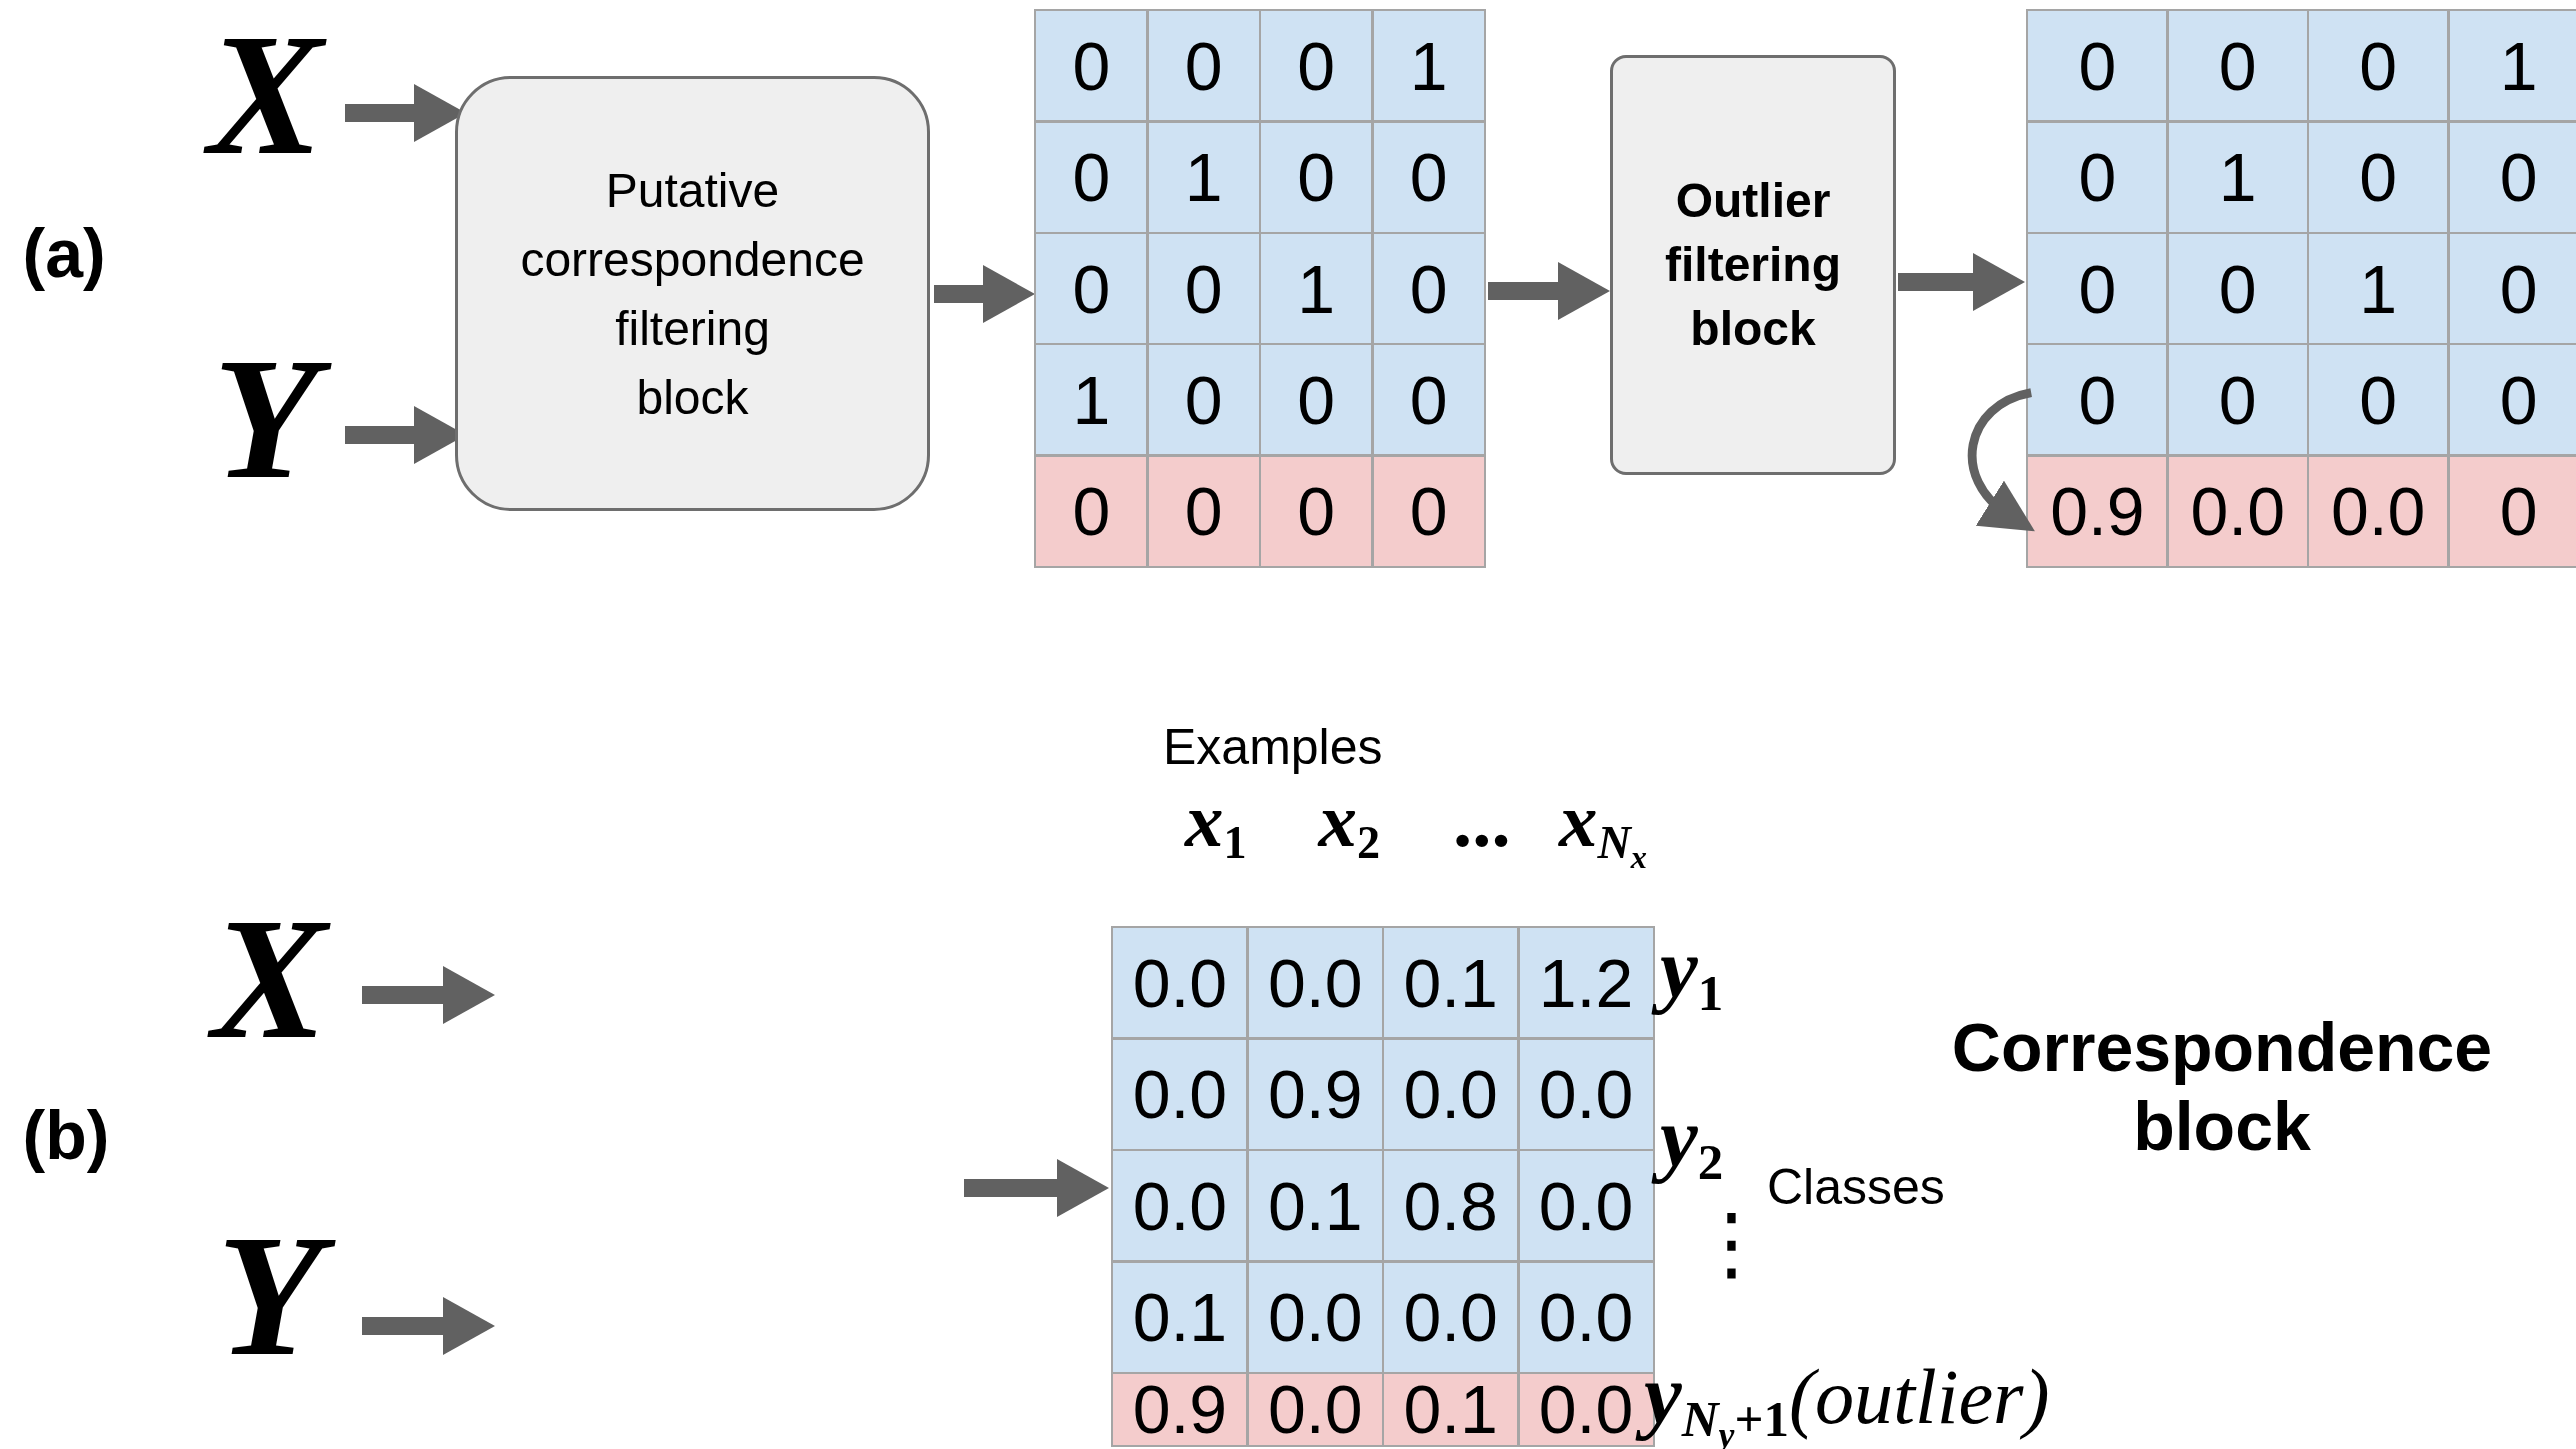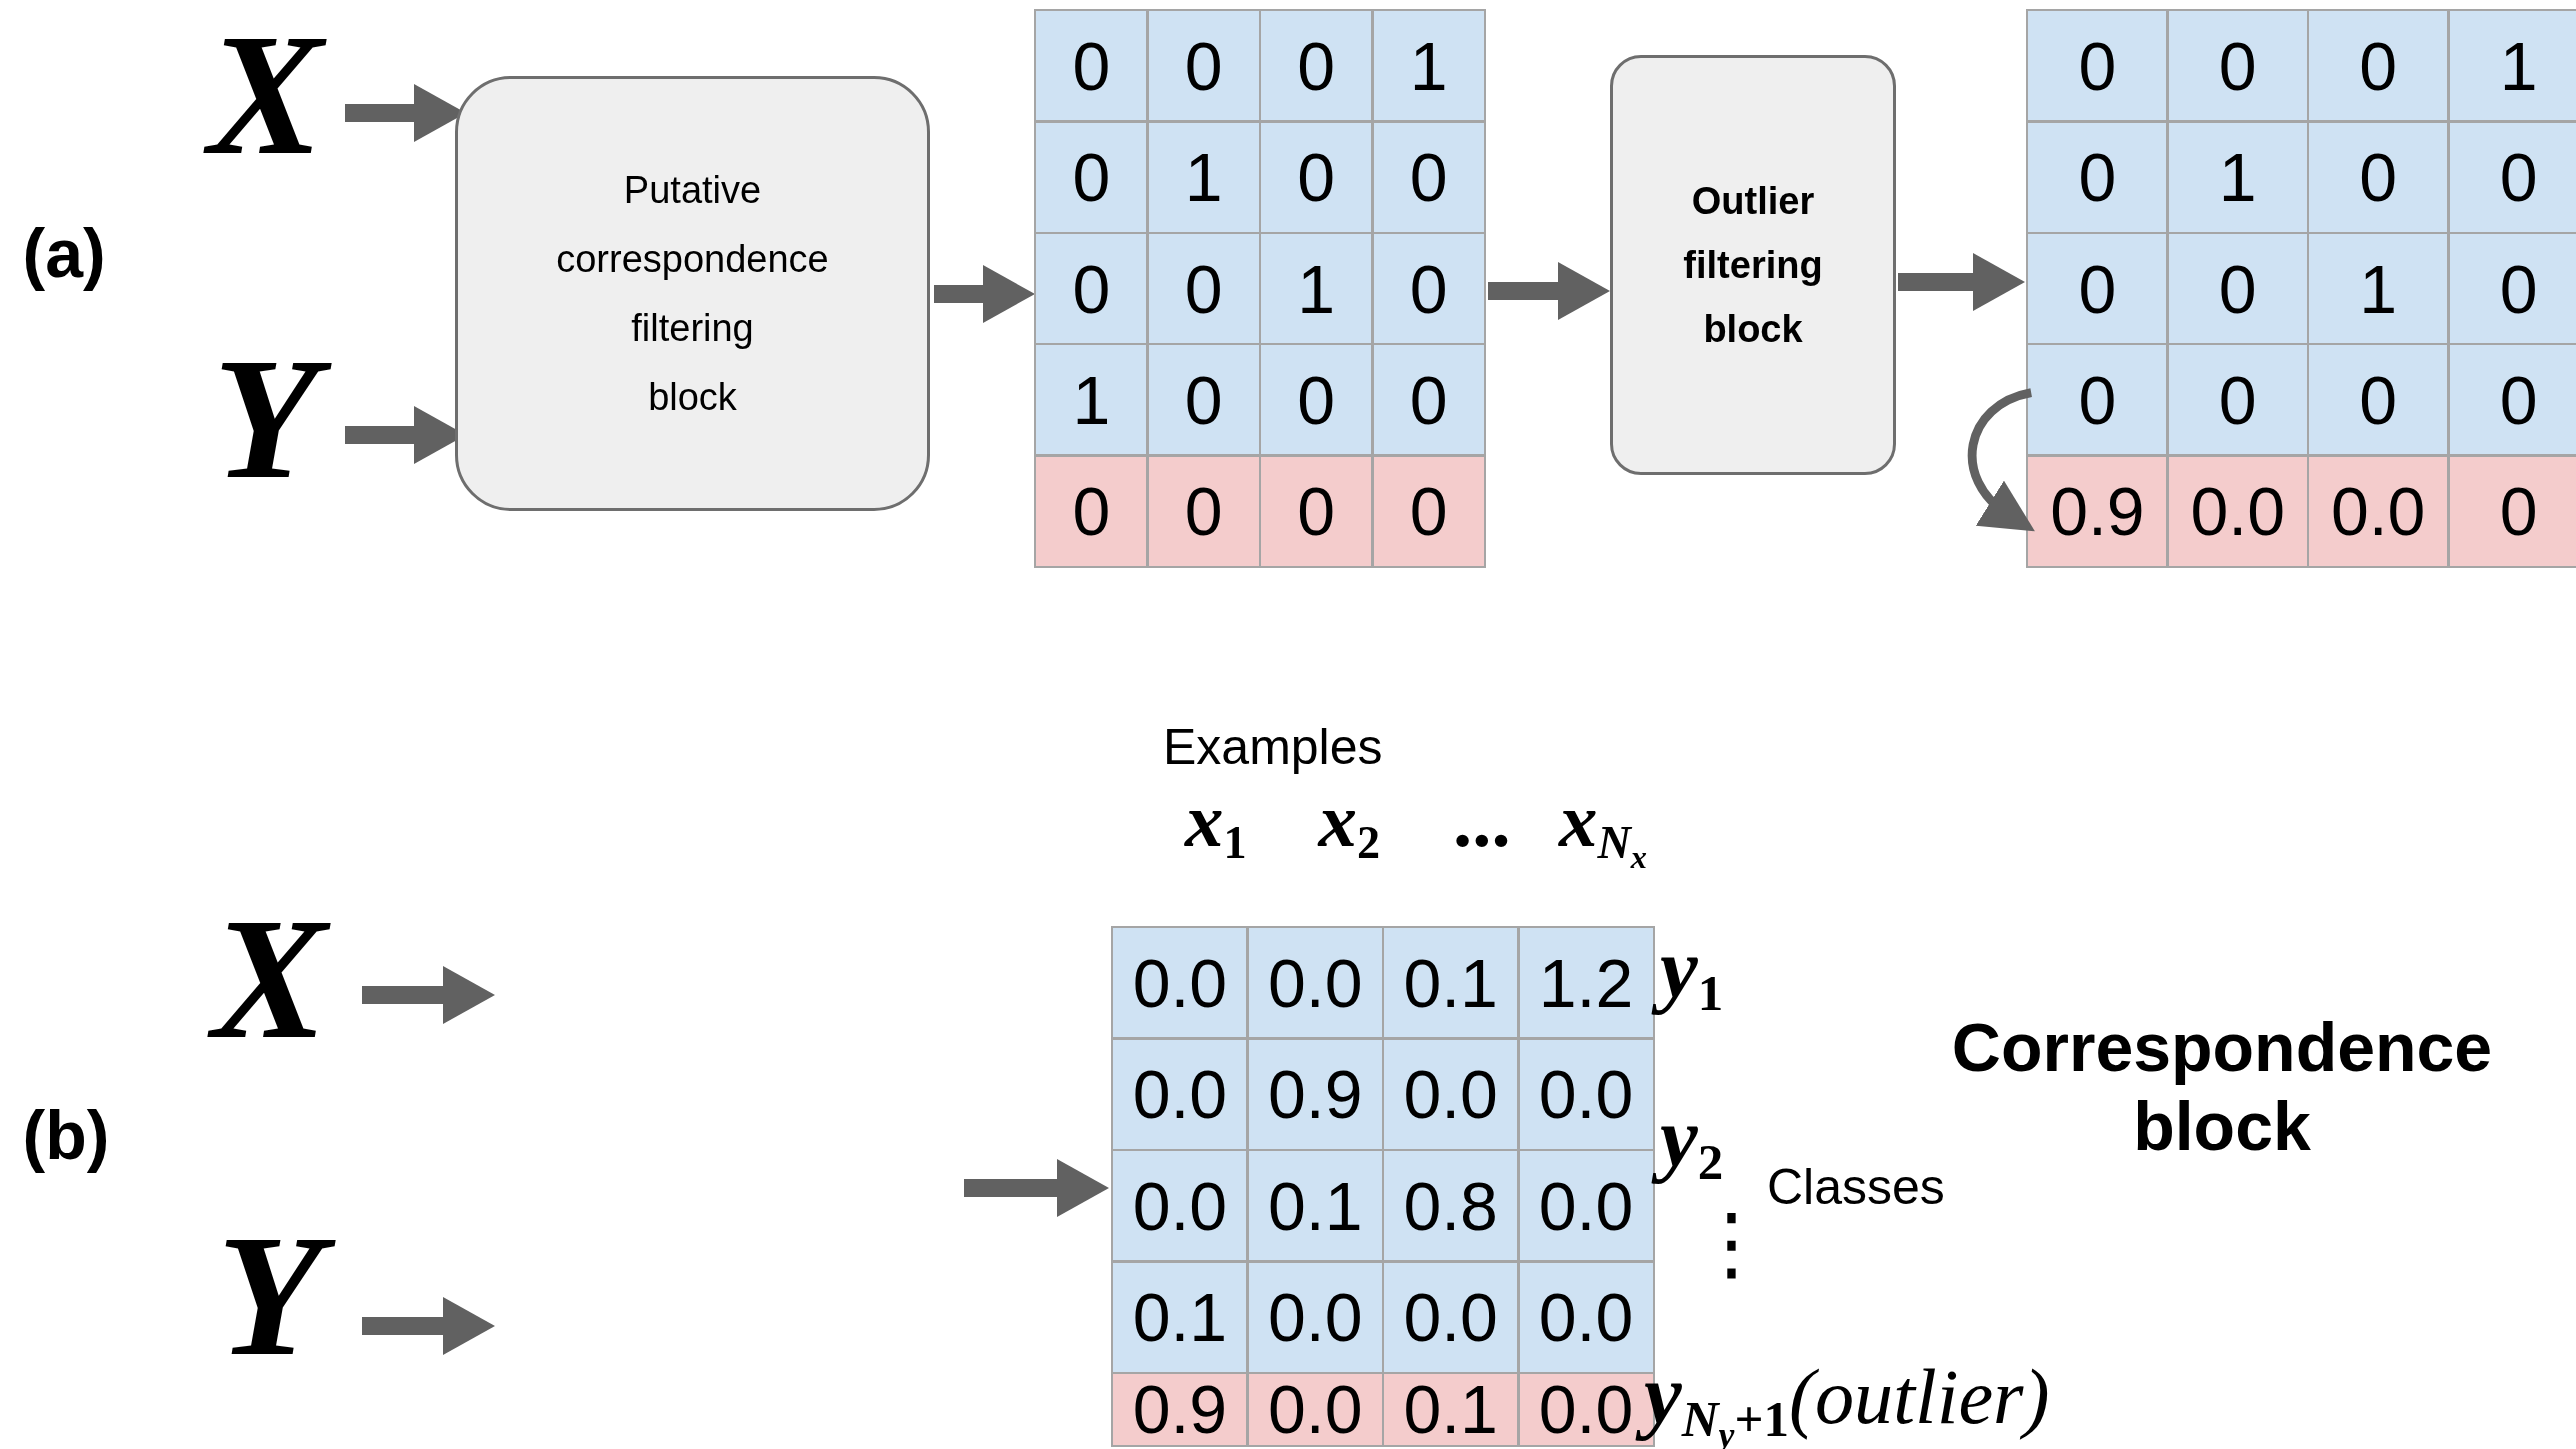--- a/index.html
+++ b/index.html
@@ -19,21 +19,21 @@
     font-size:173px; line-height:1; width:169px; text-align:center;
   }
 
   
   .block {
     position:absolute; box-sizing:border-box;
     background:var(--block-fill); border:3.2px solid var(--block-border);
     display:flex; flex-direction:column; justify-content:center; align-items:center;
     text-align:center;
   }
-  .block .bline { font-size:38px; line-height:69px; }
+  .block .bline { font-size:48px; line-height:69px; }
   .block.bold .bline { font-weight:bold; line-height:64px; }
 
   
   .matrix {
     position:absolute; display:grid; gap:2.4px; padding:2.4px;
     background:var(--cell-border);
   }
   .matrix .cell {
     display:flex; align-items:center; justify-content:center;
     font-size:68px;
@@ -128,21 +128,21 @@
       <div class="cell pink">0</div>
       <div class="cell pink">0</div>
       <div class="cell pink">0</div>
     </div>
 
   <div class="h-arrow" style="left:1488px; top:259px; width:122px;">
     <div class="shaft"></div>
     <div class="head"></div>
   </div>
 
-  <div class="block bold" style="left:1610px; top:55px; width:286px; height:420px; border-radius:31px;">
+  <div class="block bold" style="left:1610px; top:55px; width:286px; height:420px; border-radius:16px;">
     <div class="bline">Outlier</div>
     <div class="bline">filtering</div>
     <div class="bline">block</div>
   </div>
 
   <div class="h-arrow" style="left:1898px; top:250px; width:127px;">
     <div class="shaft"></div>
     <div class="head"></div>
   </div>
 

